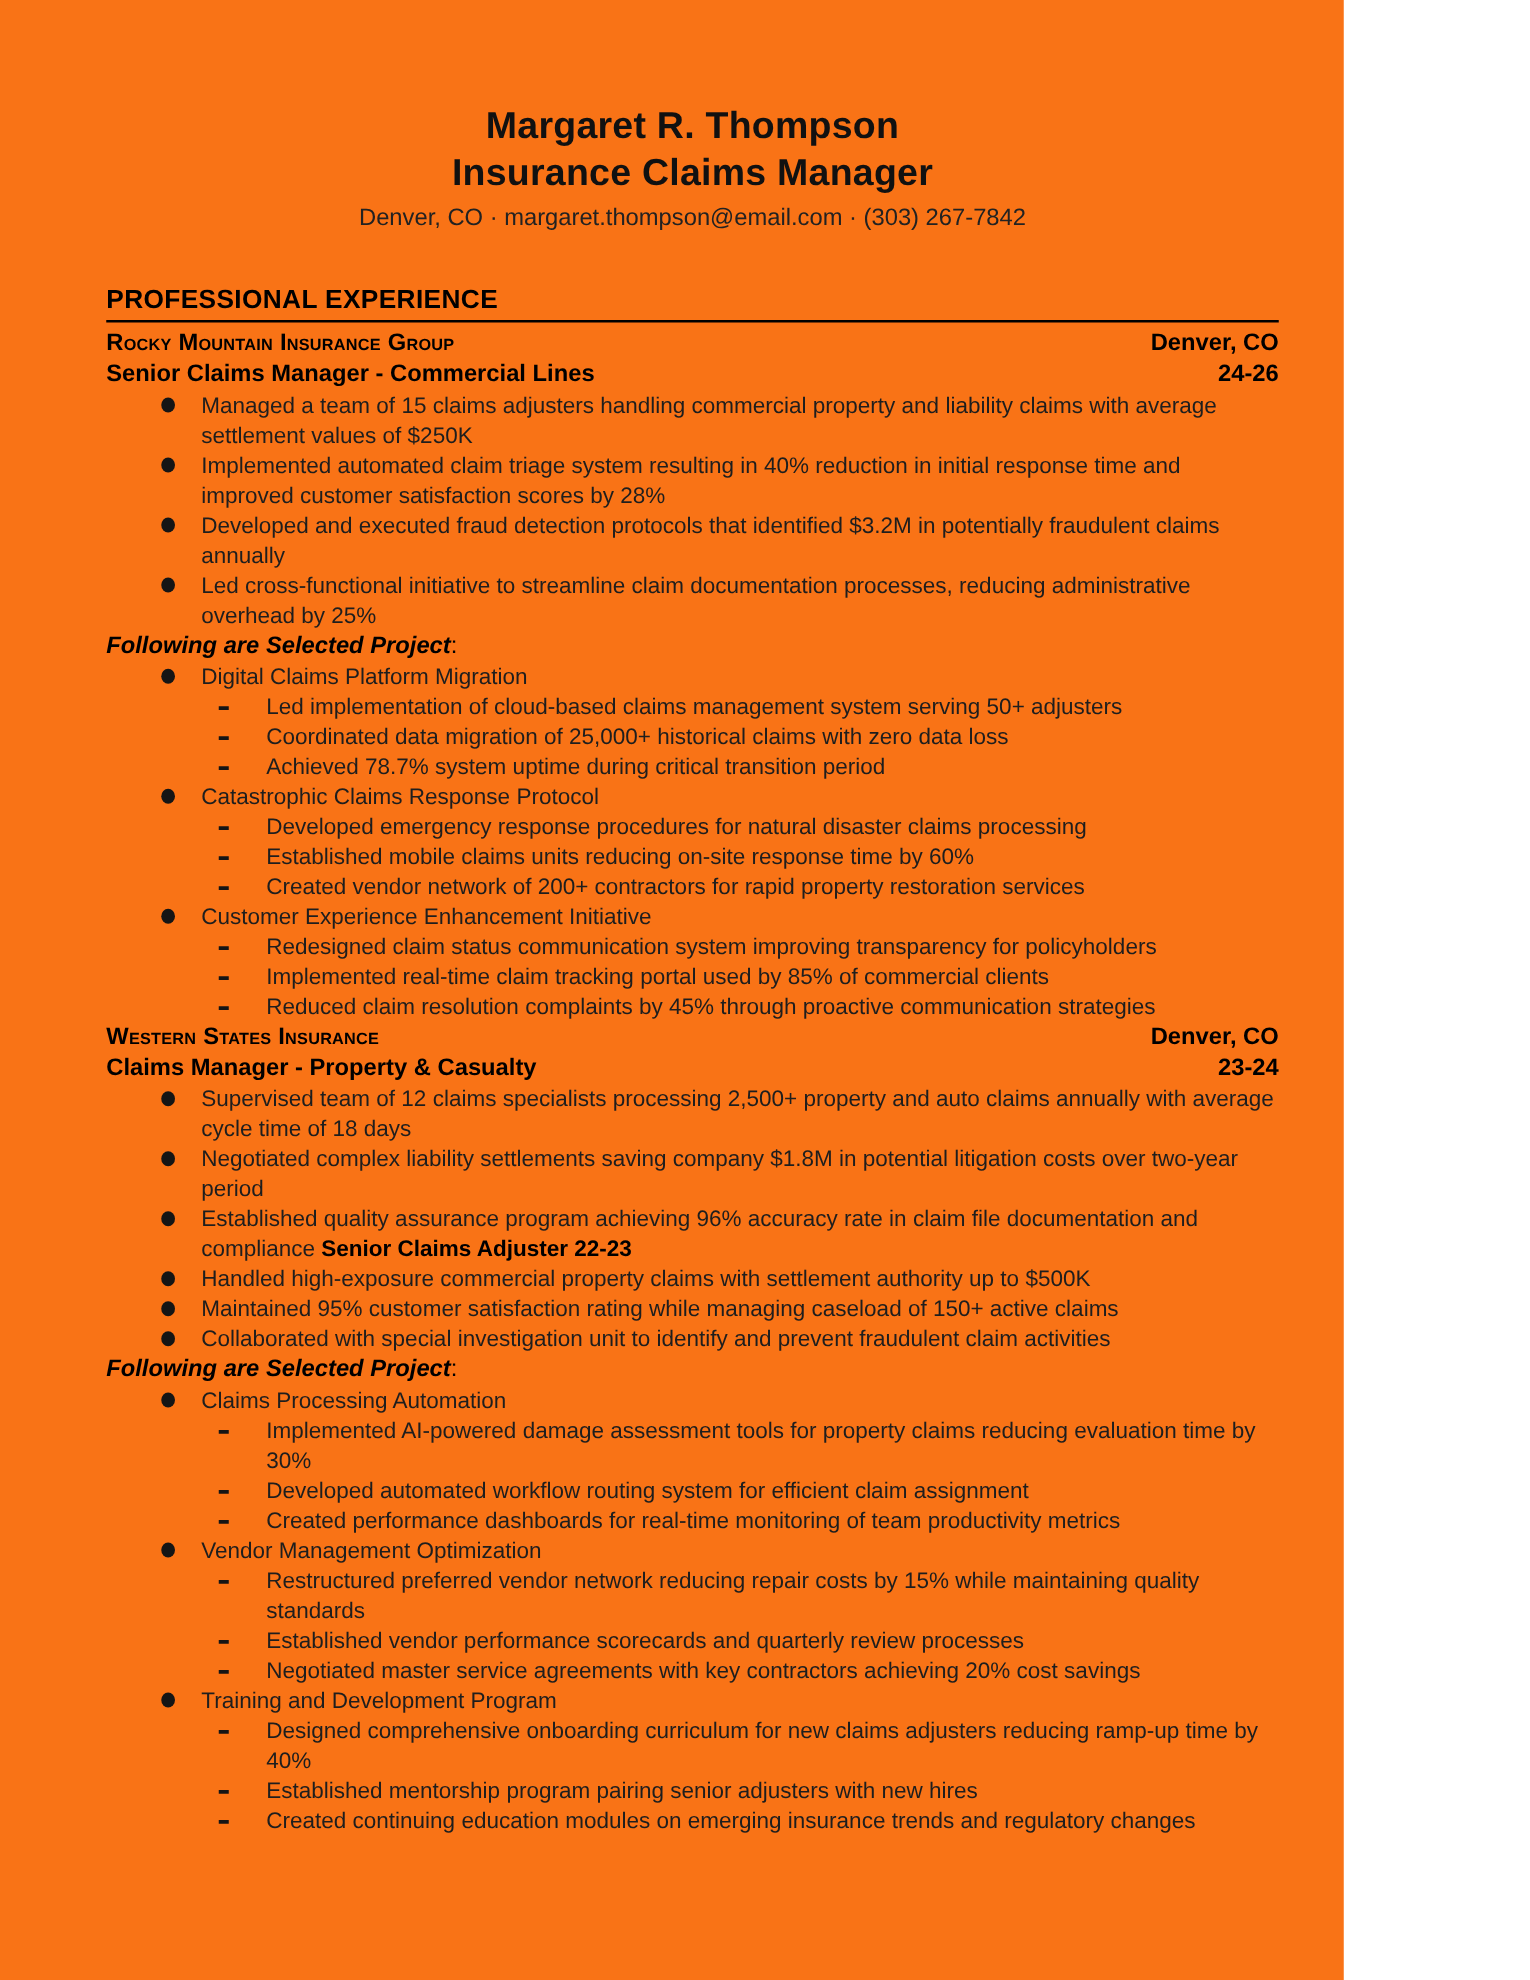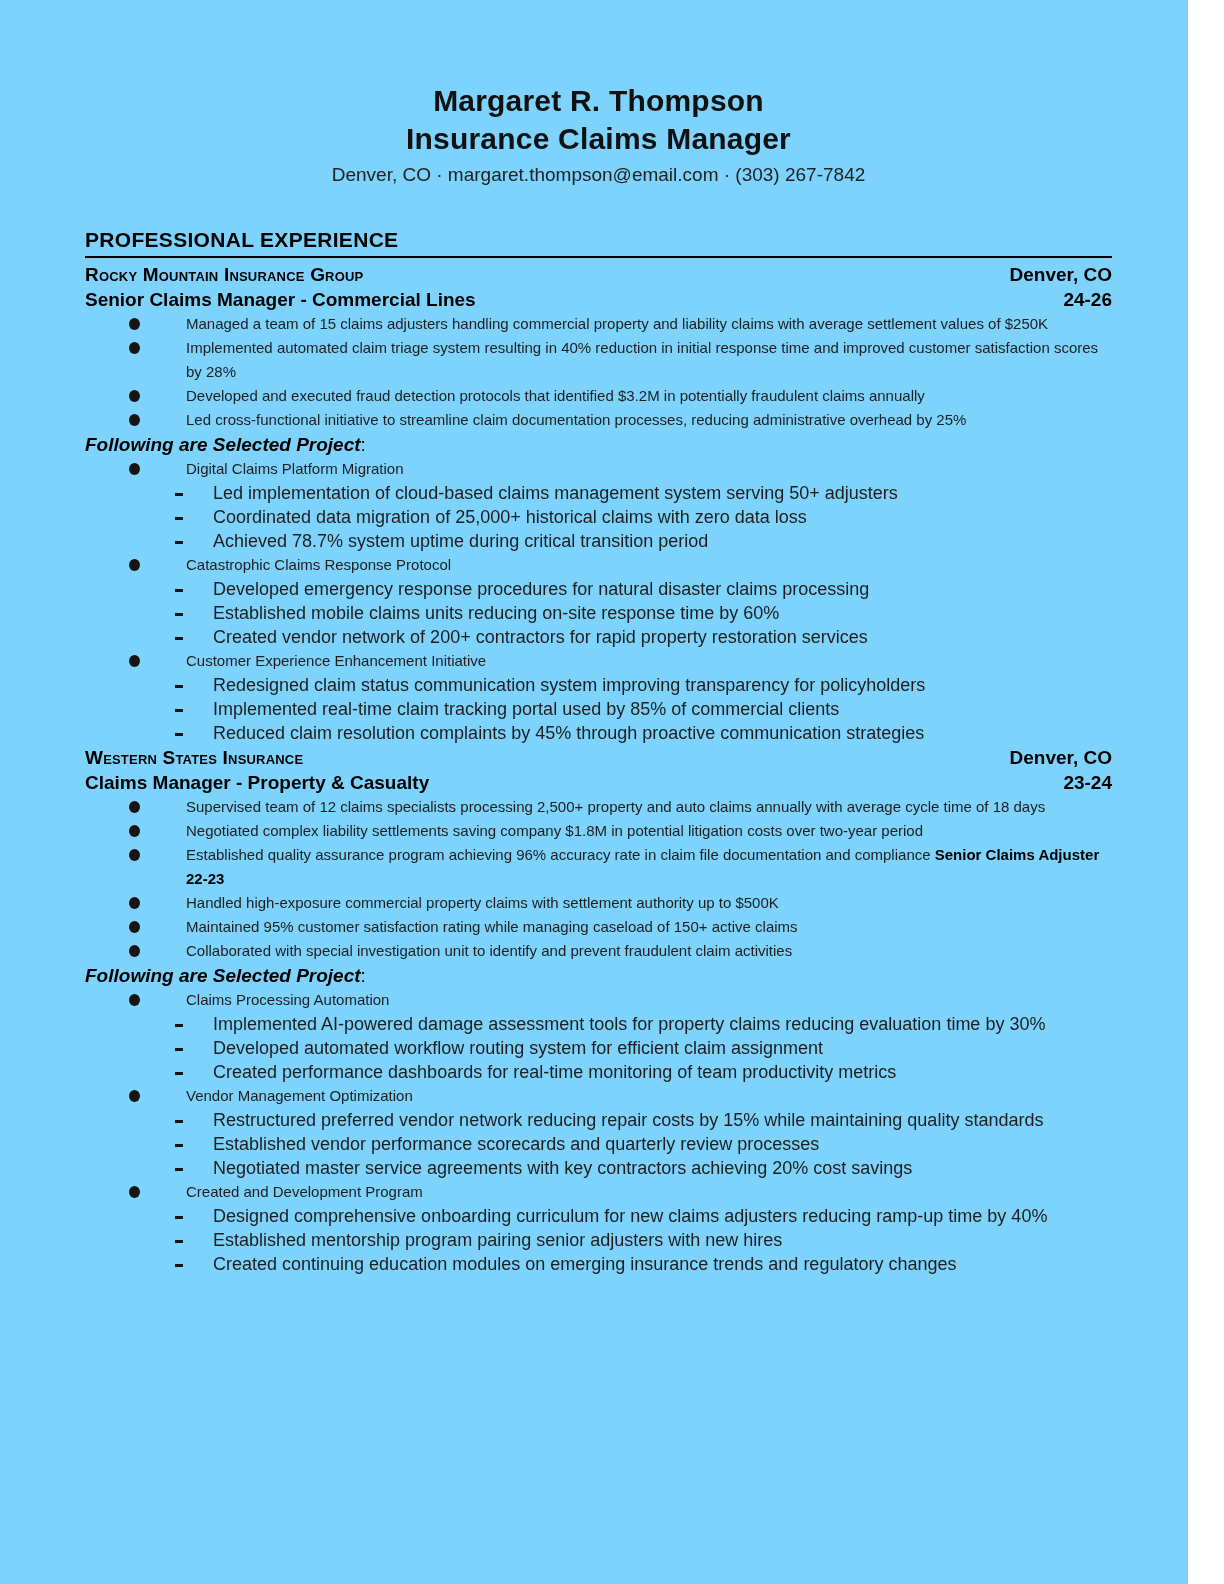--- a/index.html
+++ b/index.html
@@ -1,22 +1,22 @@
 <!DOCTYPE html>
 <html><head>
 <meta charset="utf-8">
 <style>
   * { margin:0; padding:0; box-sizing:border-box; }
   html,body { background:#ffffff; }
   .page {
-    width:1188px; height:1584px;
-    background:#7dd3fc;
+    width:1075px; height:1584px;
+    background:#f97316;
     font-family:"Liberation Sans", sans-serif;
     color:#1e1e1e;
-    padding:82px 76px 40px 85px;
+    padding:82px 52px 40px 85px;
     overflow:hidden;
   }
   
   .hdr-name, .hdr-title {
     text-align:center; font-size:30px; font-weight:700;
     color:#111111; line-height:38px; letter-spacing:.2px;
   }
   .hdr-contact {
     text-align:center; font-size:19px; color:#222222;
     line-height:25px; margin-top:4px;
@@ -29,21 +29,21 @@
   .section-rule {
     border-bottom:2px solid #000000; margin-top:3px; margin-bottom:4px;
   }
   
   .job-row {
     display:flex; justify-content:space-between; align-items:baseline;
     font-size:19px; font-weight:700; color:#000000; line-height:25px;
   }
   .company { font-variant:small-caps; letter-spacing:.2px; }
   
-  .bullet-row { display:flex; font-size:15px; line-height:24px;gap:25px; }
+  .bullet-row { display:flex; font-size:18px; line-height:24px; }
   .b-gutter {
     flex:0 0 32px; margin-left:44px;
     display:flex; justify-content:flex-start; align-items:flex-start;
   }
   .dot {
     width:11px; height:12px; border-radius:50%; background:#151515;
     margin-top:6px; display:inline-block;
   }
   .b-text { flex:1; }
   .inline-bold { font-weight:700; color:#000; }
@@ -282,21 +282,21 @@
     <span class="s-gutter">
         <span class="dash"></span>
       </span>
     <span class="s-text">Negotiated master service agreements with key contractors achieving 20% cost savings</span>
   </div>
 
   <div class="bullet-row">
     <span class="b-gutter">
         <span class="dot"></span>
       </span>
-    <span class="b-text">Created and Development Program</span>
+    <span class="b-text">Training and Development Program</span>
   </div>
   <div class="sub-row">
     <span class="s-gutter">
         <span class="dash"></span>
       </span>
     <span class="s-text">Designed comprehensive onboarding curriculum for new claims adjusters reducing ramp-up time by 40%</span>
   </div>
   <div class="sub-row">
     <span class="s-gutter">
         <span class="dash"></span>

